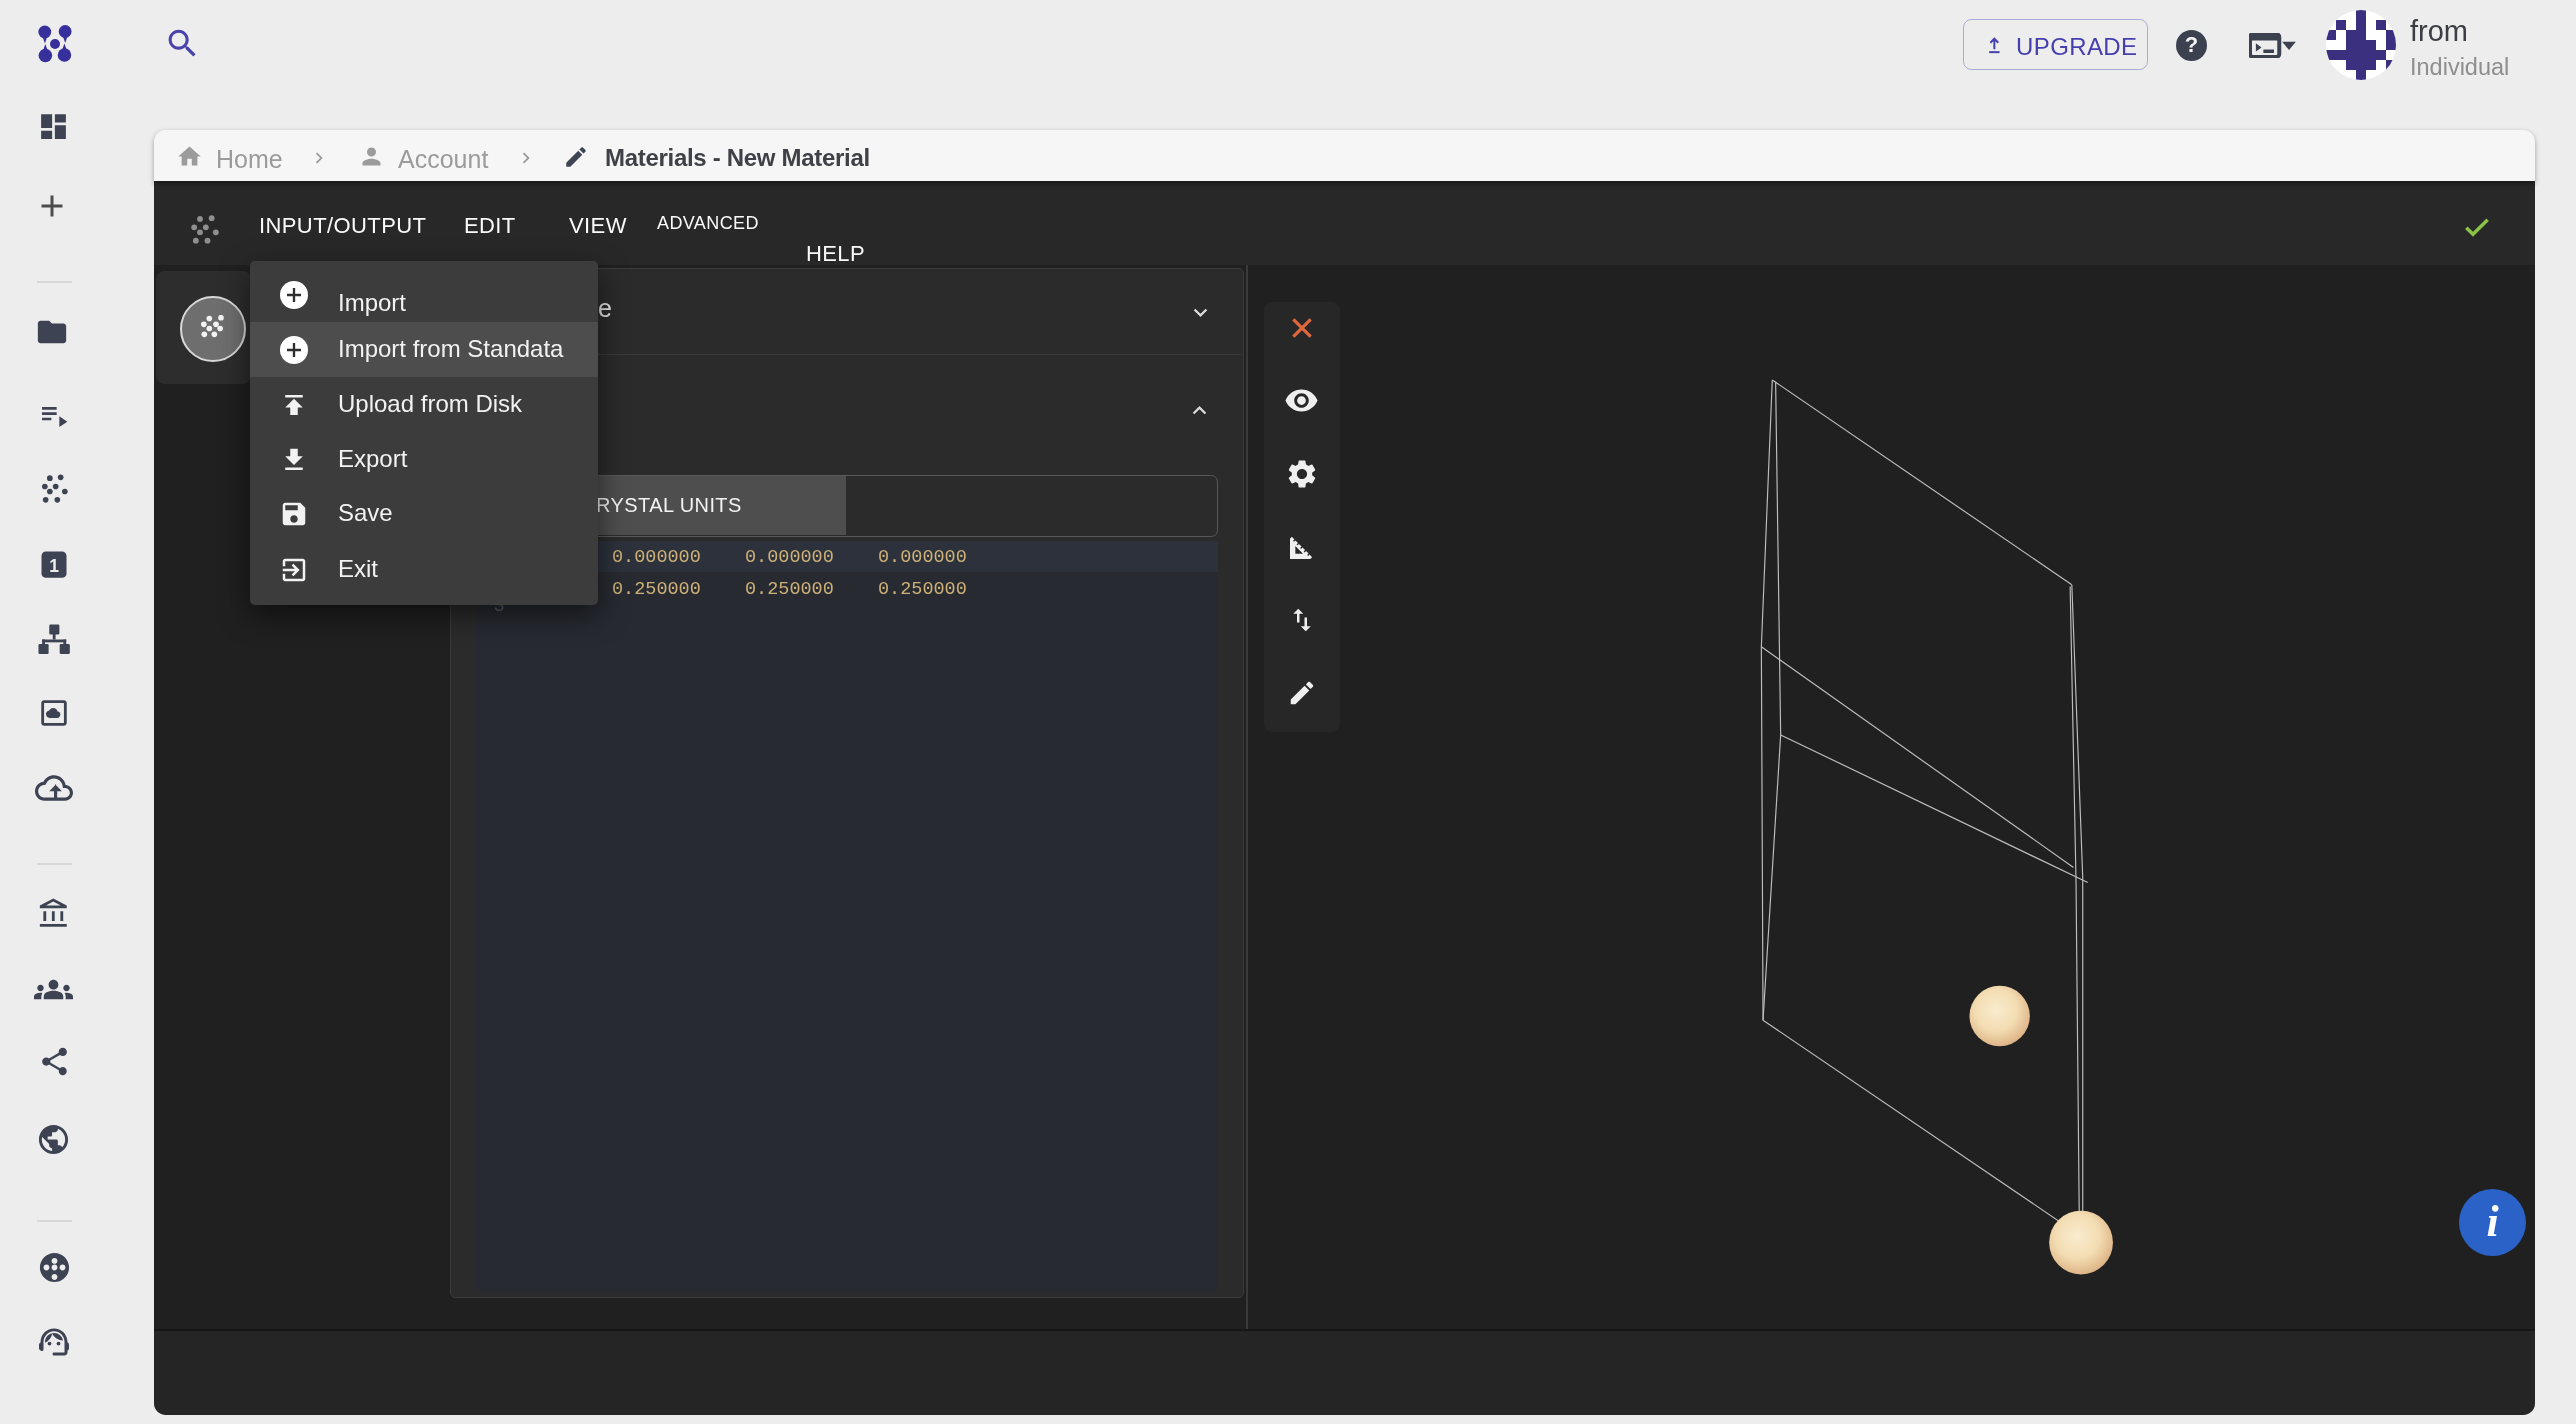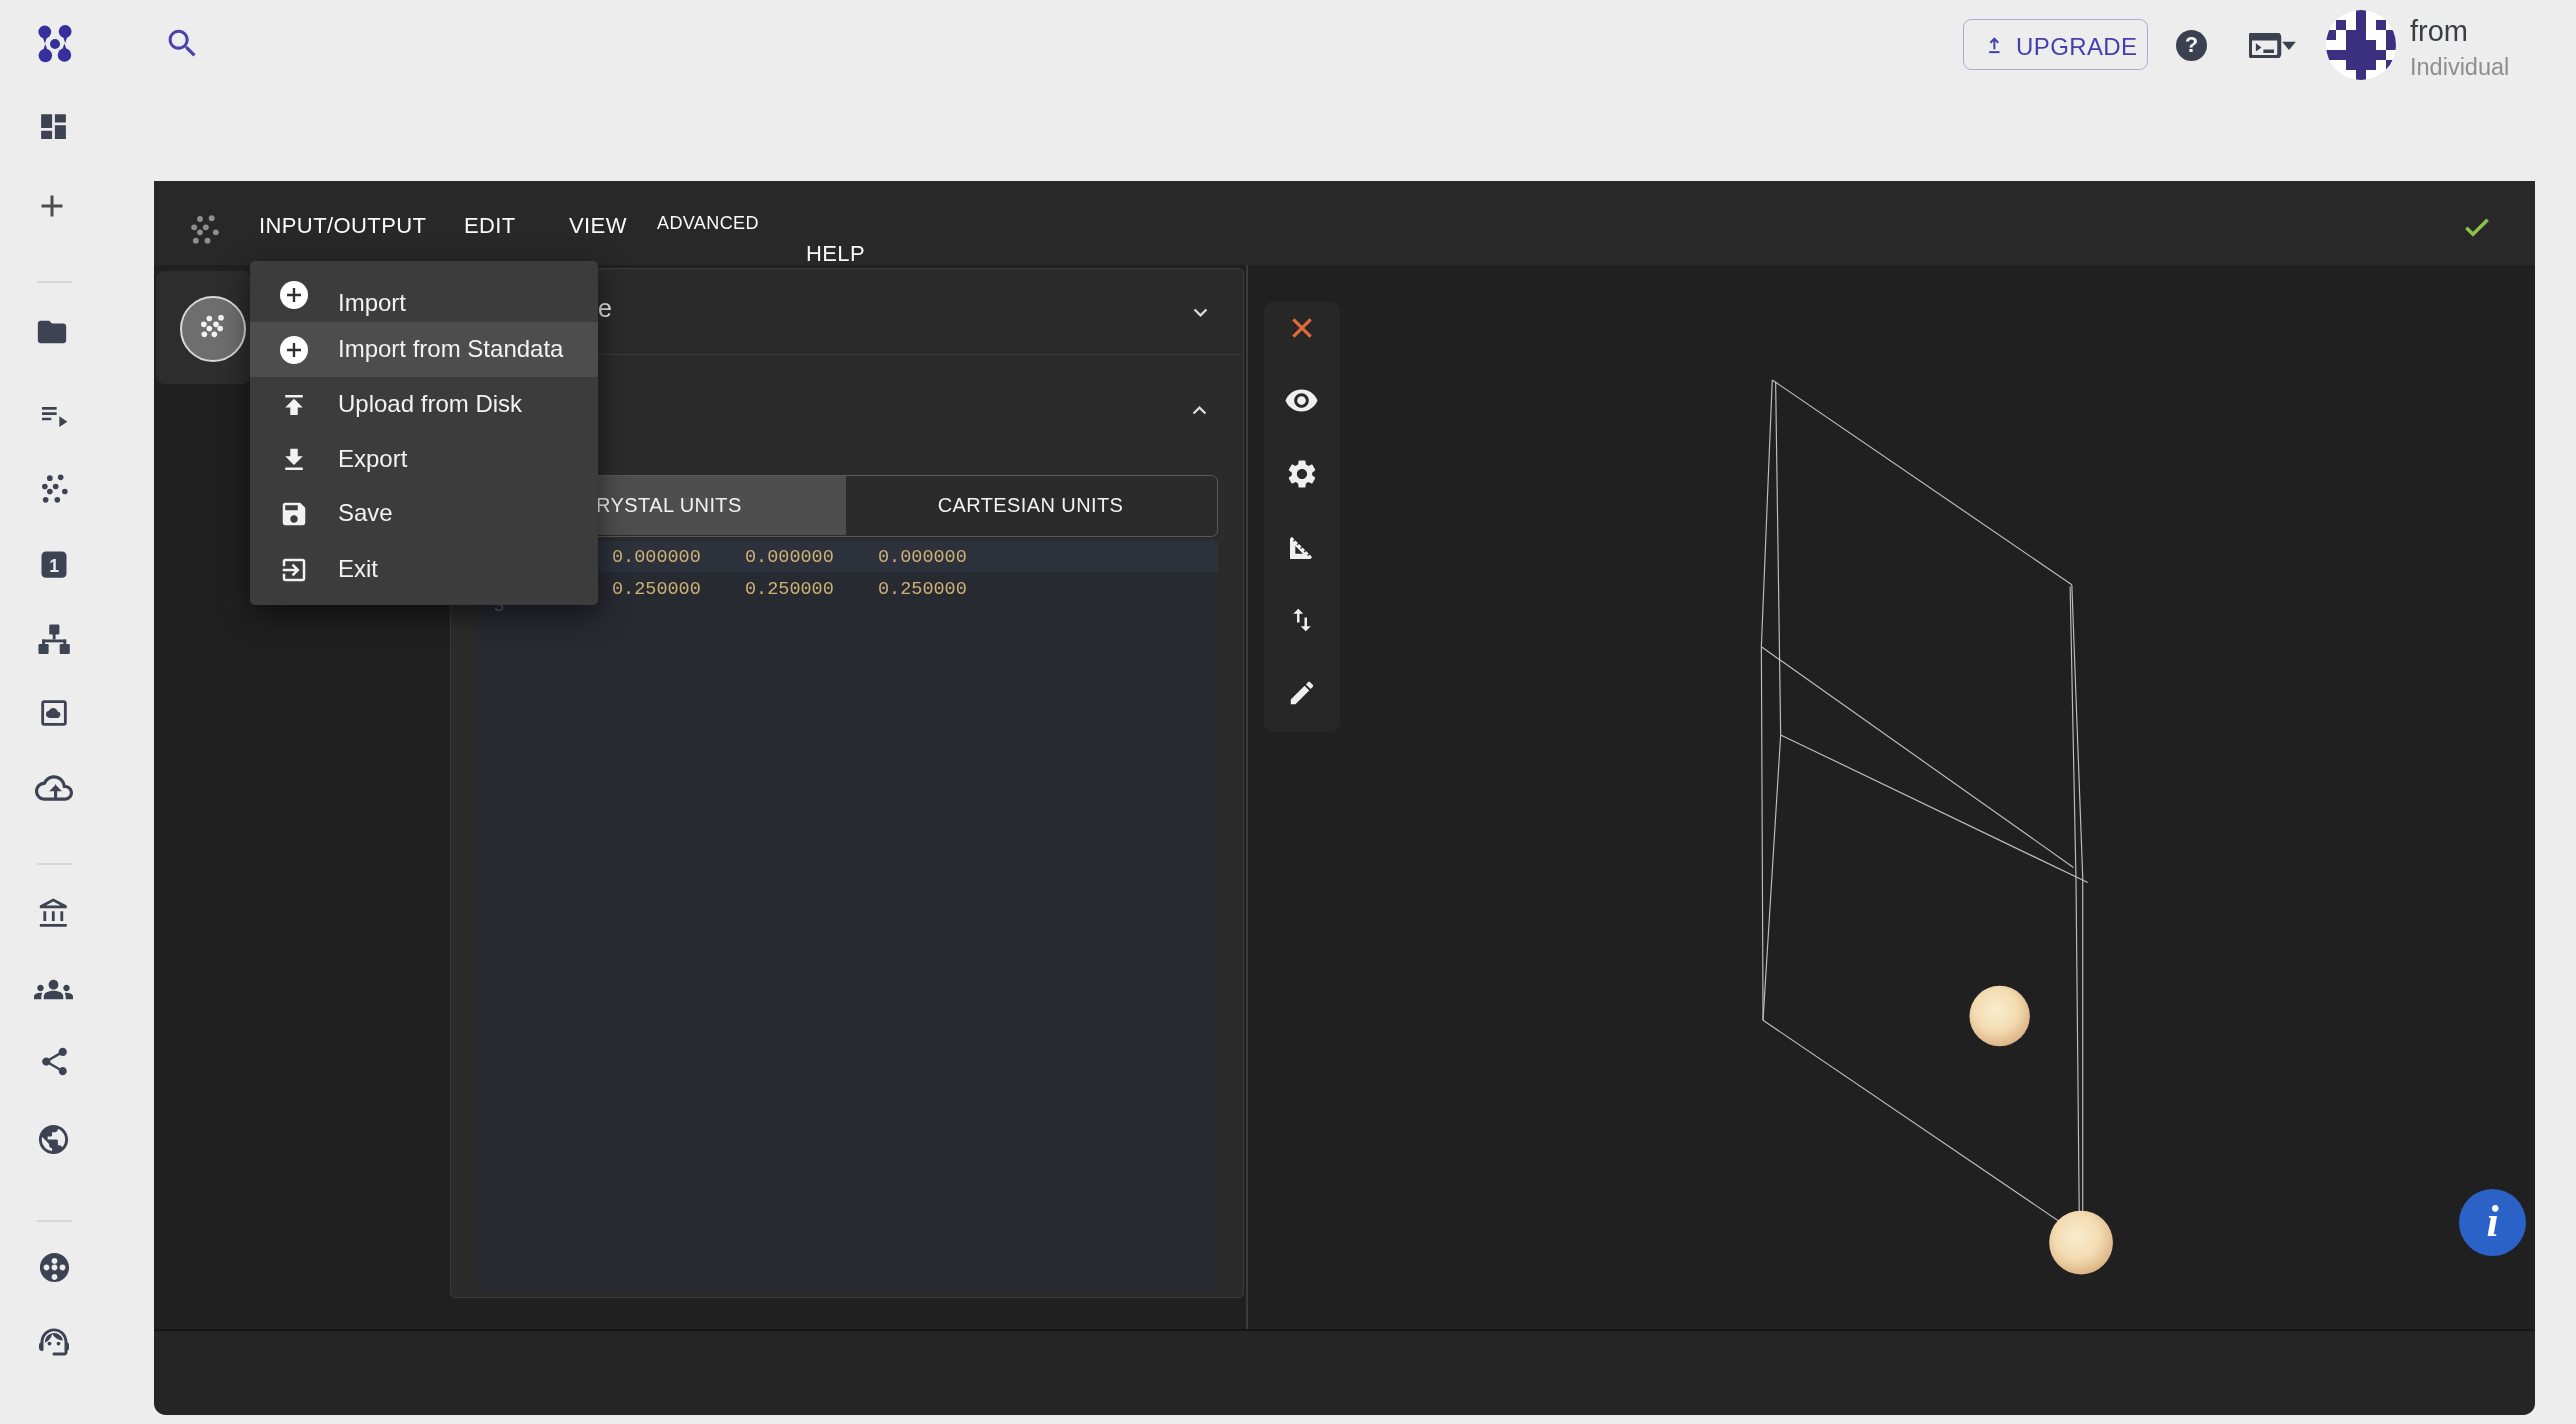--- a/index.html
+++ b/index.html
@@ -158,20 +158,40 @@
       <rect x="6" y="5" width="1" height="1"></rect>
       <rect x="3" y="6" width="1" height="1"></rect>
     </g>
   </g>
   </svg>
 <div class="abs" style="left:2410px; top:15px; font-size:29px; color:#3b3e45;">from</div>
 <div class="abs" style="left:2410px; top:54px; font-size:23.5px; color:#8e8e8e;">Individual</div>
 
 <div class="abs" id="container" style="left:154px; top:130px; width:2381px; height:1285px;">
 
+  <div class="abs" id="crumbbar" style="left:0; top:0; width:2381px; height:51px; background:#f6f6f7; border-radius:11.7px 11.7px 0 0; box-shadow:0 2.5px 5px rgba(0,0,0,0.35); z-index:3;">
+    <svg class="abs" style="left:22px; top:13.4px;" width="27" height="27" viewBox="0 0 24 24">
+        <path fill="#9b9b9b" d="M10 20v-6h4v6h5v-8h3L12 3 2 12h3v8z"></path>
+      </svg>
+    <div class="abs" style="left:62px; top:15px; font-size:25px; color:#9b9b9b;">Home</div>
+    <svg class="abs" style="left:154px; top:17px;" width="22" height="22" viewBox="0 0 24 24">
+        <path fill="#9b9b9b" d="M10 6L8.59 7.41 13.17 12l-4.58 4.59L10 18l6-6z"></path>
+      </svg>
+    <svg class="abs" style="left:204px; top:13.4px;" width="27" height="27" viewBox="0 0 24 24">
+        <path fill="#9b9b9b" d="M12 12c2.21 0 4-1.79 4-4s-1.79-4-4-4-4 1.79-4 4 1.79 4 4 4zm0 2c-2.67 0-8 1.34-8 4v2h16v-2c0-2.66-5.33-4-8-4z"></path>
+      </svg>
+    <div class="abs" style="left:244px; top:15px; font-size:25px; color:#9b9b9b;">Account</div>
+    <svg class="abs" style="left:361px; top:17px;" width="22" height="22" viewBox="0 0 24 24">
+        <path fill="#9b9b9b" d="M10 6L8.59 7.41 13.17 12l-4.58 4.59L10 18l6-6z"></path>
+      </svg>
+    <svg class="abs" style="left:409px; top:14.3px;" width="26" height="26" viewBox="0 0 24 24">
+        <path fill="#3f4453" d="M3 17.25V21h3.75L17.81 9.94l-3.75-3.75L3 17.25zM20.71 7.04c.39-.39.39-1.02 0-1.41l-2.34-2.34c-.39-.39-1.02-.39-1.41 0l-1.83 1.83 3.75 3.75 1.83-1.83z"></path>
+      </svg>
+    <div class="abs" style="left:451px; top:14.3px; font-size:24px; letter-spacing:-0.3px; font-weight:bold; color:#3f4147;">Materials - New Material</div>
+  </div>
 
   <div class="abs" id="menubar" style="left:0; top:51px; width:2381px; height:84px; background:#282828; z-index:2;">
     <svg class="abs" style="left:34px; top:33px;" width="34" height="30" viewBox="0 0 40 36">
       <g fill="#8f8f8f">
         <circle cx="14" cy="6" r="3.5"></circle>
           <circle cx="28" cy="5" r="3.5"></circle>
         <circle cx="7" cy="16" r="3.5"></circle>
           <circle cx="21" cy="16" r="3.5"></circle>
         <circle cx="14" cy="22" r="3.5"></circle>
           <circle cx="33" cy="22" r="3.5"></circle>
@@ -214,21 +234,20 @@
           <path fill="#dcdcdc" d="M7.41 8.59 12 13.17l4.59-4.58L18 10l-6 6-6-6 1.41-1.41z"></path>
         </svg>
       <div class="abs" style="left:0; top:85px; width:790px; height:1.7px; background:#3a3a3a;"></div>
       <svg class="abs" style="left:735px; top:128px;" width="27" height="27" viewBox="0 0 24 24">
           <path fill="#dcdcdc" d="M7.41 15.41 12 10.83l4.59 4.58L18 14l-6-6-6 6 1.41 1.41z"></path>
         </svg>
 
       <div class="abs" style="left:25px; top:206px; width:742px; height:62px; border:1.7px solid #585858; border-radius:6.7px;">
         <div class="abs" style="left:0; top:0; width:369px; height:59px; background:#4e4e4e; border-radius:5px 0 0 5px;"></div>
         <div class="abs" style="left:0; top:0; width:369px; height:59px; font-size:20px; letter-spacing:0.4px; color:#f2f2f2; font-weight:500; text-align:center; line-height:59px;">CRYSTAL UNITS</div>
-        <div class="abs" style="left:369px; top:0; width:369px; height:59px; font-size:20px; letter-spacing:0.4px; color:#f2f2f2; font-weight:500; text-align:center; line-height:59px;">CARTESIAN UNITS</div>
       </div>
 
       <div class="abs" style="left:25px; top:272px; width:742px; height:751px; background:#272a31; font-family:'Liberation Mono', monospace; font-size:18.5px; color:#ccb077;">
         <div class="abs" style="left:0; top:0.8px; width:742px; height:31px; background:#2c313b;"></div>
         <div class="abs" style="left:17.6px; top:6.7px; color:#5a6273;">1</div>
         <div class="abs" style="left:17.6px; top:39px; color:#5a6273;">2</div>
         <div class="abs" style="left:17.6px; top:55px; color:#5a6273;">3</div>
         <div class="abs" style="left:136px; top:6.7px;">0.000000</div>
         <div class="abs" style="left:269px; top:6.7px;">0.000000</div>
         <div class="abs" style="left:402px; top:6.7px;">0.000000</div>

